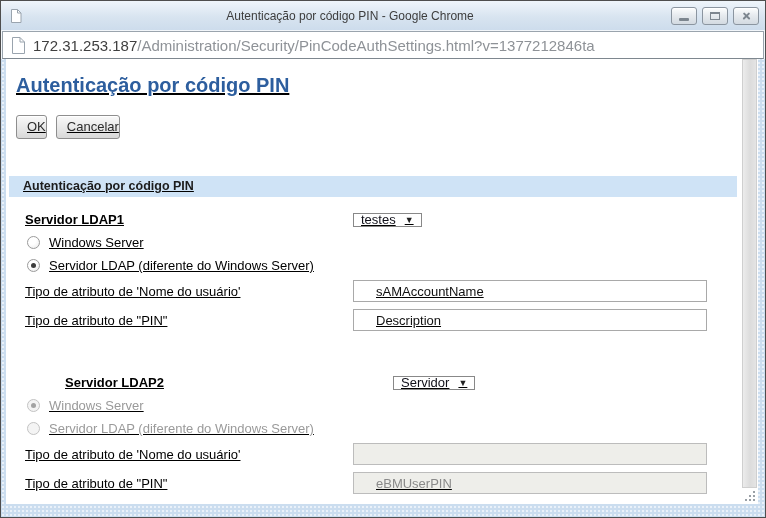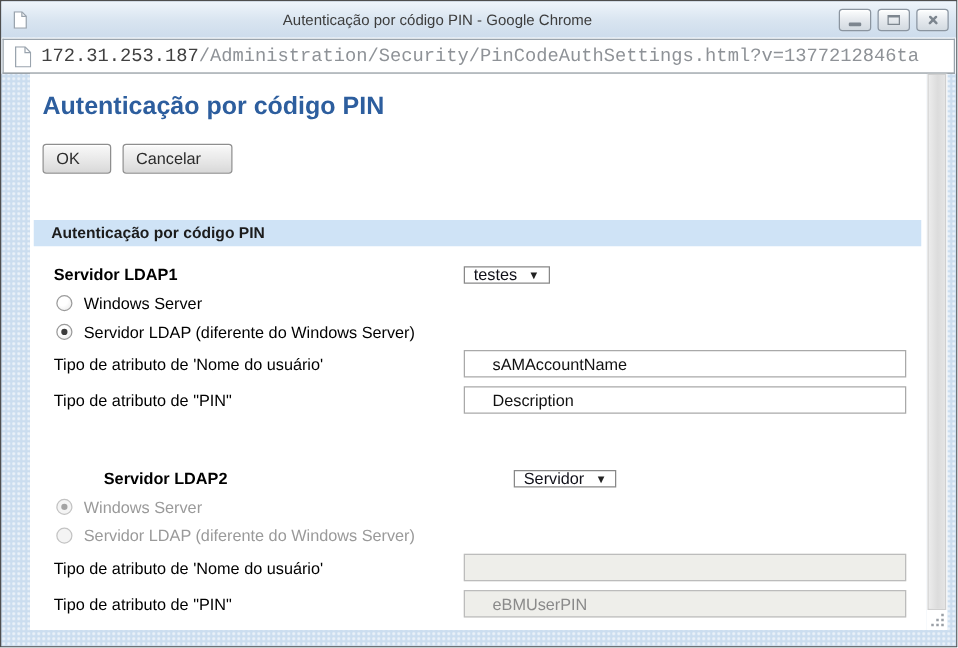--- a/index.html
+++ b/index.html
@@ -46,57 +46,56 @@
     width: 9px; height: 2.4px; background: #7d868f; border-radius: 1px;
   }
   .g-close::before { transform: rotate(45deg); }
   .g-close::after  { transform: rotate(-45deg); }
 
   
   .urlrow {
     flex: 0 0 29px; height: 29px;
     background: #f2f6fa;
     padding: 1px 1px 0 1px;
-    font-family: Liberation Mono, monospace;
   }
   .urlbox {
     height: 28px; width: 100%;
     background: #ffffff;
     border: 1px solid #9aa4ad;
     border-bottom-color: #7e878f;
     display: flex; align-items: center;
     padding: 0 8px;
   }
   .url-text { font-size: 15px; white-space: nowrap; overflow: hidden; }
   .url-host { color: #404040; }
   .url-path { color: #8e9297; }
   .urlbox .fav { margin-right: 8px; }
 
   
-  .main { flex: 1 1 auto; display: flex; margin: 0 7px 13px 23px; min-height: 0; }
+  .main { flex: 1 1 auto; display: flex; margin: 0 7px 13px 5px; min-height: 0; text-decoration: underline; }
   .content {
     flex: 1 1 auto; background: #ffffff; overflow: hidden; position: relative;
     font-size: 13px; color: #000;
   }
 
   
   h1.page-title {
     margin: 14px 0 0 10px;
     font-size: 20px; line-height: 24px; font-weight: bold;
     color: #2d5e9e;
   }
 
   
   .btnrow { margin: 18px 0 0 10px; display: flex; gap: 9px; }
   .btn {
     font-family: "Liberation Sans", sans-serif;
     font-size: 13px; color: #2b2b2b;
     border: 1px solid #8e8e8e; border-radius: 3px;
     background: linear-gradient(#f9f9f9, #e3e3e3 70%, #d8d8d8);
-    padding: 3px 24px 4px 10px;
+    padding: 3px 0 4px 10px;
     box-shadow: inset 0 1px 0 #ffffff;
     cursor: default;
   }
 
   
   .section-bar {
     margin: 37px 4px 0 3px;
     background: #cfe3f6;
     font-size: 12.5px; font-weight: bold; color: #1c1c1c;
     padding: 3px 6px 4px 14px;

